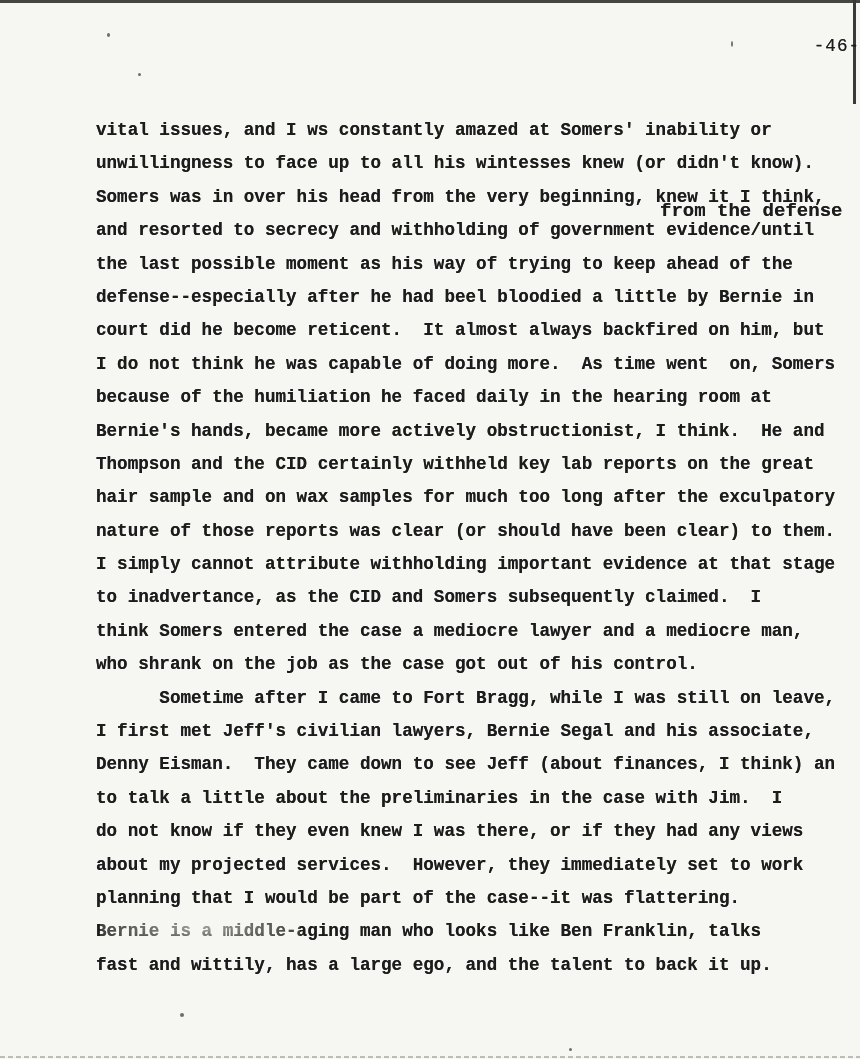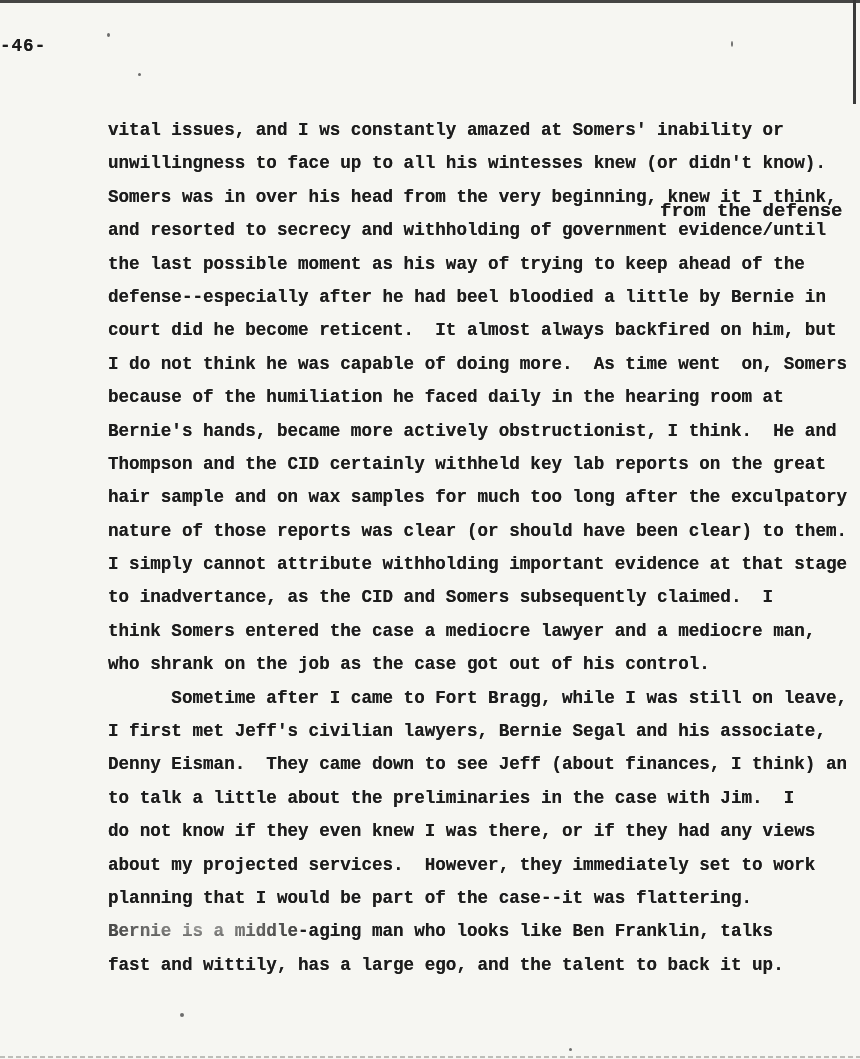--- a/index.html
+++ b/index.html
@@ -26,26 +26,26 @@
     background: #3a3a3a;
   }
   .bottom-edge {
     position: absolute; left: 0; bottom: 1px;
     width: 100%; height: 2px;
     background: repeating-linear-gradient(90deg, #b7b7b2 0 5px, rgba(0,0,0,0) 5px 8px);
     opacity: .9;
   }
   .page-number {
     position: absolute; top: 36px; left: 0; width: 100%;
-    text-align: left;
-    font-size: 17.6px; font-weight: 700; letter-spacing: 1px;
+    text-align: right;
+    font-size: 17.6px; font-weight: 400; letter-spacing: 1px;
     text-shadow: 0 0 .6px rgba(20,20,20,.75);
   }
   .body-lines {
-    position: absolute; top: 114px; left: 108px; right: 0;
+    position: absolute; top: 114px; left: 96px; right: 0;
     font-size: 17.6px; font-weight: 700;
     line-height: 33.4px;
     white-space: pre;
     text-shadow: 0 0 .6px rgba(20,20,20,.75);
   }
   .line { height: 33.4px; }
   .insertion {
     position: absolute; top: 200px; left: 660px;
     font-size: 19px; font-weight: 700;
     white-space: pre;

